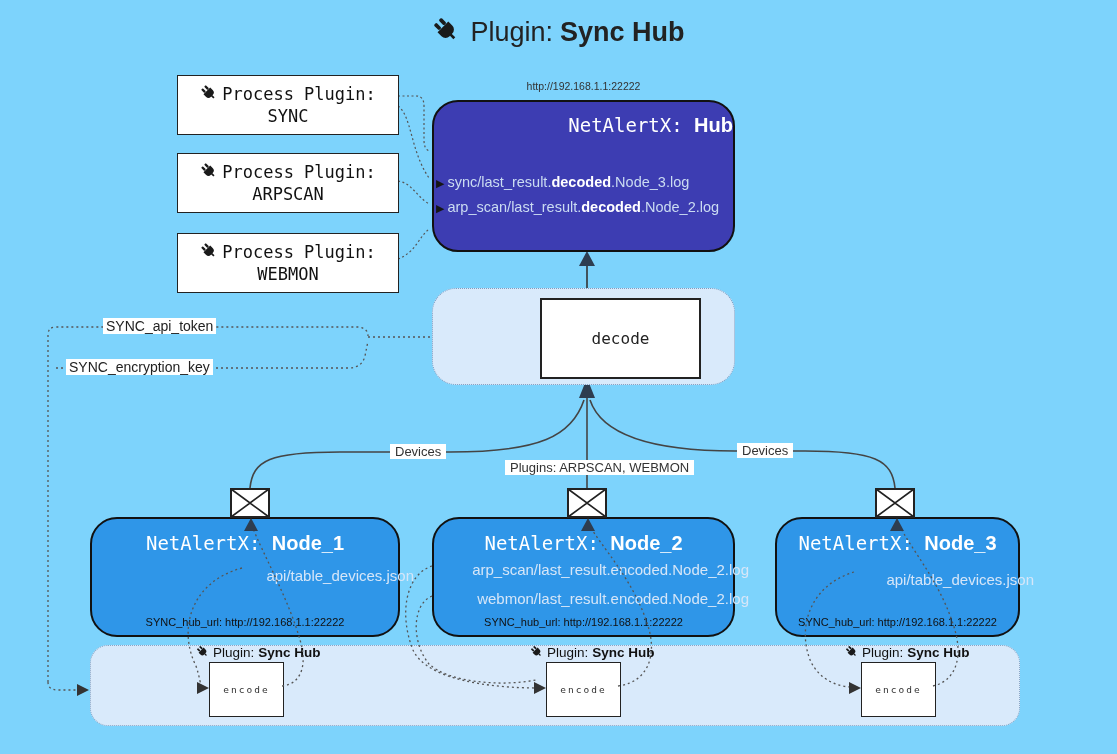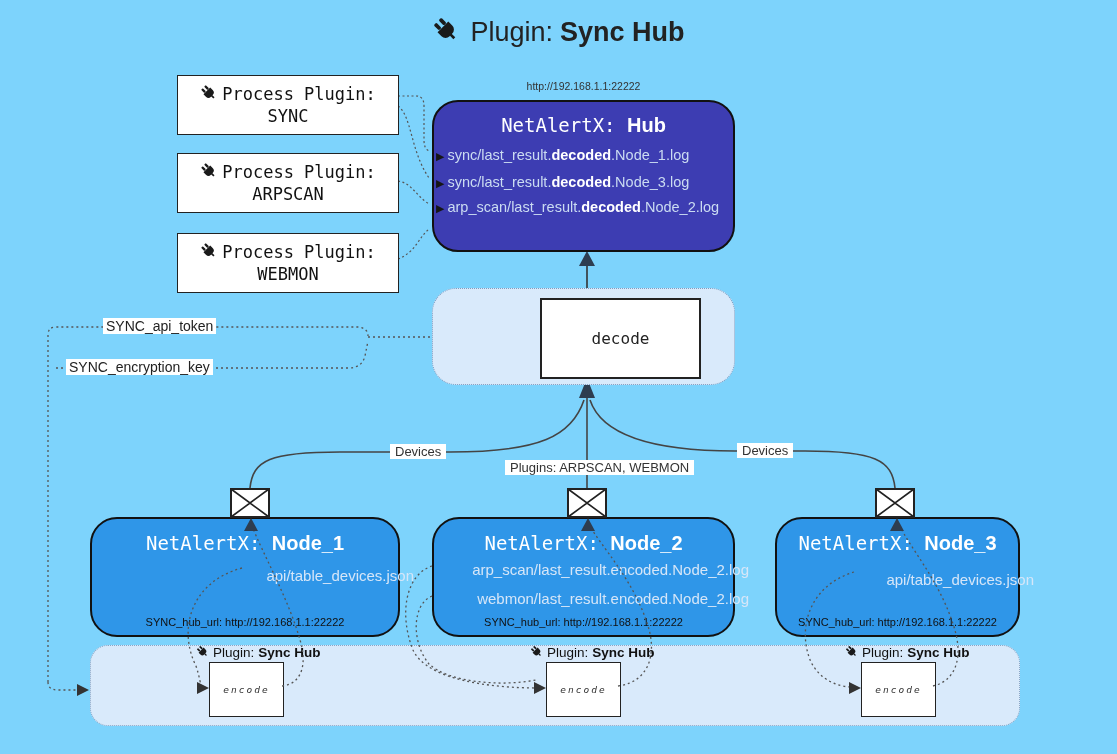--- a/index.html
+++ b/index.html
@@ -21,21 +21,21 @@
   .pbox{left:177px;width:220px;height:58px;background:#fff;border:1.6px solid #222;z-index:2;
         display:flex;flex-direction:column;align-items:center;justify-content:center;
         font-family:"DejaVu Sans Mono",monospace;font-size:17px;color:#111;}
   .pline1{display:flex;align-items:center;}
   .pline2{margin-top:2px;}
 
   
   .huburl{left:432px;top:80px;width:303px;text-align:center;font-size:10.5px;color:#333;z-index:2;}
   .hub{left:432px;top:100px;width:303px;height:152px;background:#3D3DB2;border:2px solid #111;
        border-radius:26px;z-index:2;box-sizing:border-box;}
-  .hubtitle{position:absolute;top:12px;left:0;width:100%;text-align:center;color:#fff;
+  .hubtitle{position:absolute;top:12px;left:0;width:100%;text-align:right;color:#fff;
             font-family:"DejaVu Sans Mono",monospace;font-size:19px;}
   .hubtitle b{font-family:"Liberation Sans",sans-serif;font-size:20px;}
   .hubline{position:absolute;left:2px;white-space:nowrap;color:#CBDCF2;font-size:14.5px;}
   .hubline b{color:#fff;}
   .tri{color:#161616;font-size:11px;margin-right:3px;}
 
   
   .decode-wrap{left:432px;top:288px;width:303px;height:97px;background:#D9EAFB;
                border:1.6px dotted #7F9DC1;border-radius:24px;z-index:1;box-sizing:border-box;}
   .decode-box{left:508px;top:298px;width:157px;height:77px;background:#fff;border:2px solid #222;
@@ -59,21 +59,21 @@
   .envelope{width:40px;height:30px;z-index:5;}
 
   
   .band{left:90px;top:645px;width:930px;height:81px;background:#D9EAFB;
         border:1.6px dotted #8AA6C6;border-radius:18px;z-index:1;box-sizing:border-box;}
   .bandlabel{top:645px;display:flex;align-items:center;font-size:13.5px;color:#111;z-index:3;
              white-space:nowrap;}
   .bandlabel b{margin-left:4px;}
   .encode{top:662px;width:73px;height:53px;background:#fff;border:1.8px solid #222;z-index:3;
           display:flex;align-items:center;justify-content:center;
-          font-family:"DejaVu Sans Mono",monospace;font-size:9.5px;letter-spacing:2px;color:#333;font-style:italic;}
+          font-family:"DejaVu Sans Mono",monospace;font-size:9.5px;letter-spacing:2px;color:#333;}
 </style>
 </head>
 <body>
 
 <div class="canvas">
 
   <svg class="layer z1" width="1117" height="754">
 
     <line x1="587" y1="298" x2="587" y2="262" stroke="#333" stroke-width="1.6"></line>
     <polygon points="579,266 595,266 587,251" fill="#2E3D50"></polygon>
@@ -151,21 +151,20 @@
     </div>
     <div class="pline2">WEBMON</div>
   </div>
 
   <div class="abs huburl">http://192.168.1.1:22222</div>
   <div class="abs hub">
     <div class="hubtitle">
       <span>NetAlertX:</span>
       <b>Hub</b>
     </div>
-    <div class="hubline" style="top:45px"><span class="tri">▶</span><span>sync/last_result.</span><b>decoded</b><span>.Node_1.log</span></div>
     <div class="hubline" style="top:72px"><span class="tri">▶</span><span>sync/last_result.</span><b>decoded</b><span>.Node_3.log</span></div>
     <div class="hubline" style="top:97px"><span class="tri">▶</span><span>arp_scan/last_result.</span><b>decoded</b><span>.Node_2.log</span></div>
   </div>
 
   <div class="abs decode-wrap"></div>
   <div class="abs decode-box">
     <span>decode</span>
   </div>
 
   <div class="abs tokenlabel" style="left:103px;top:318px">SYNC_api_token</div>

